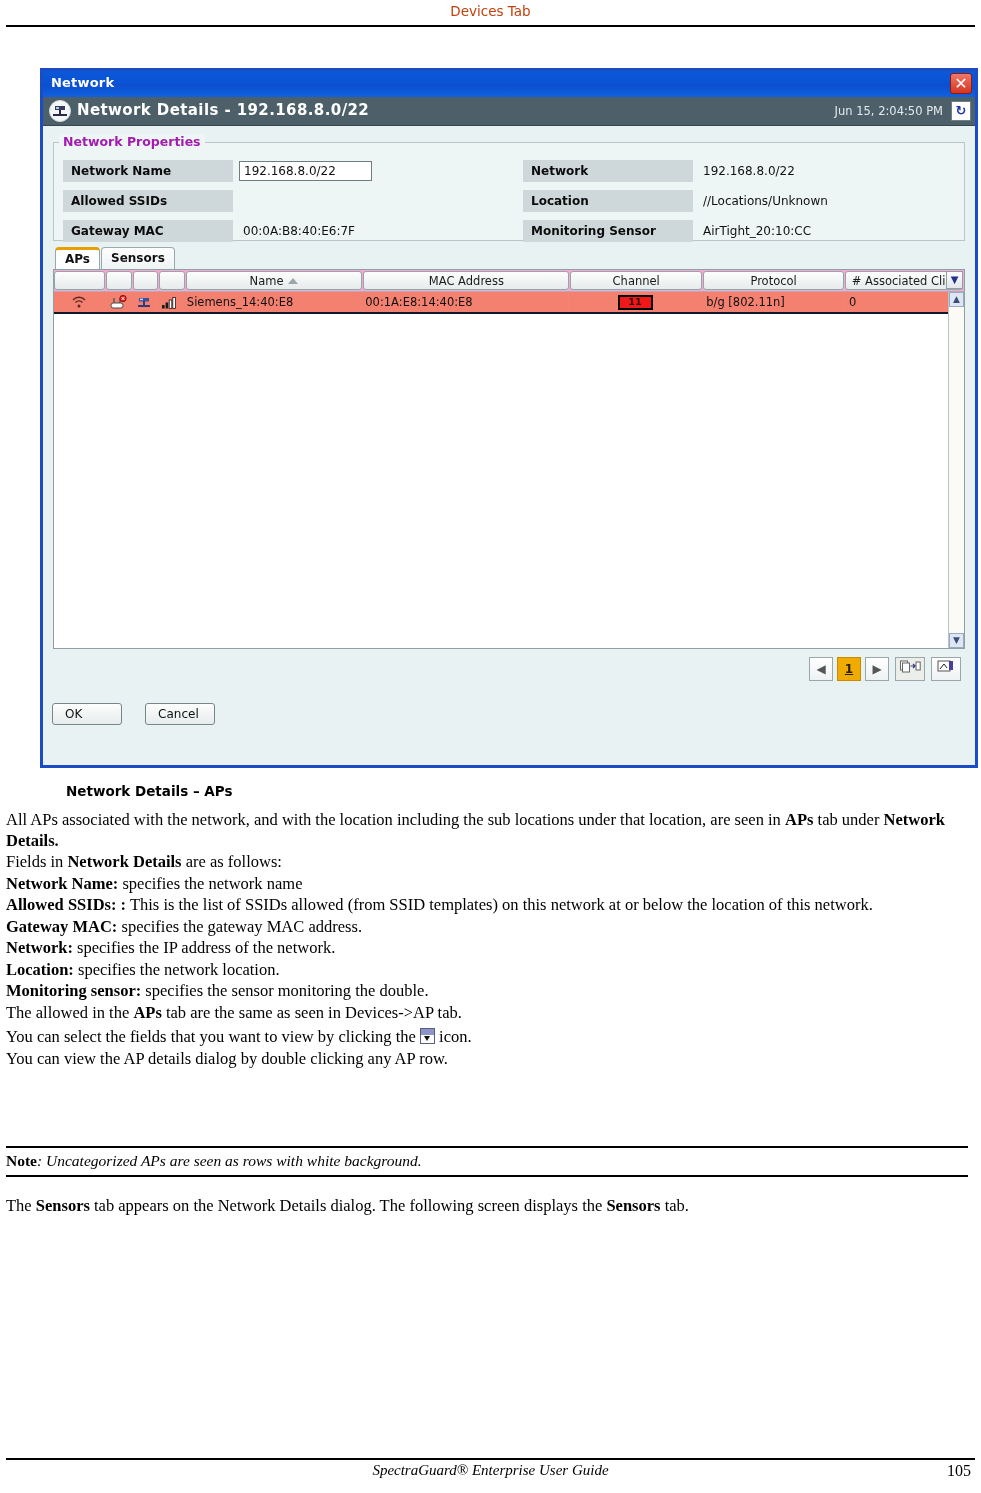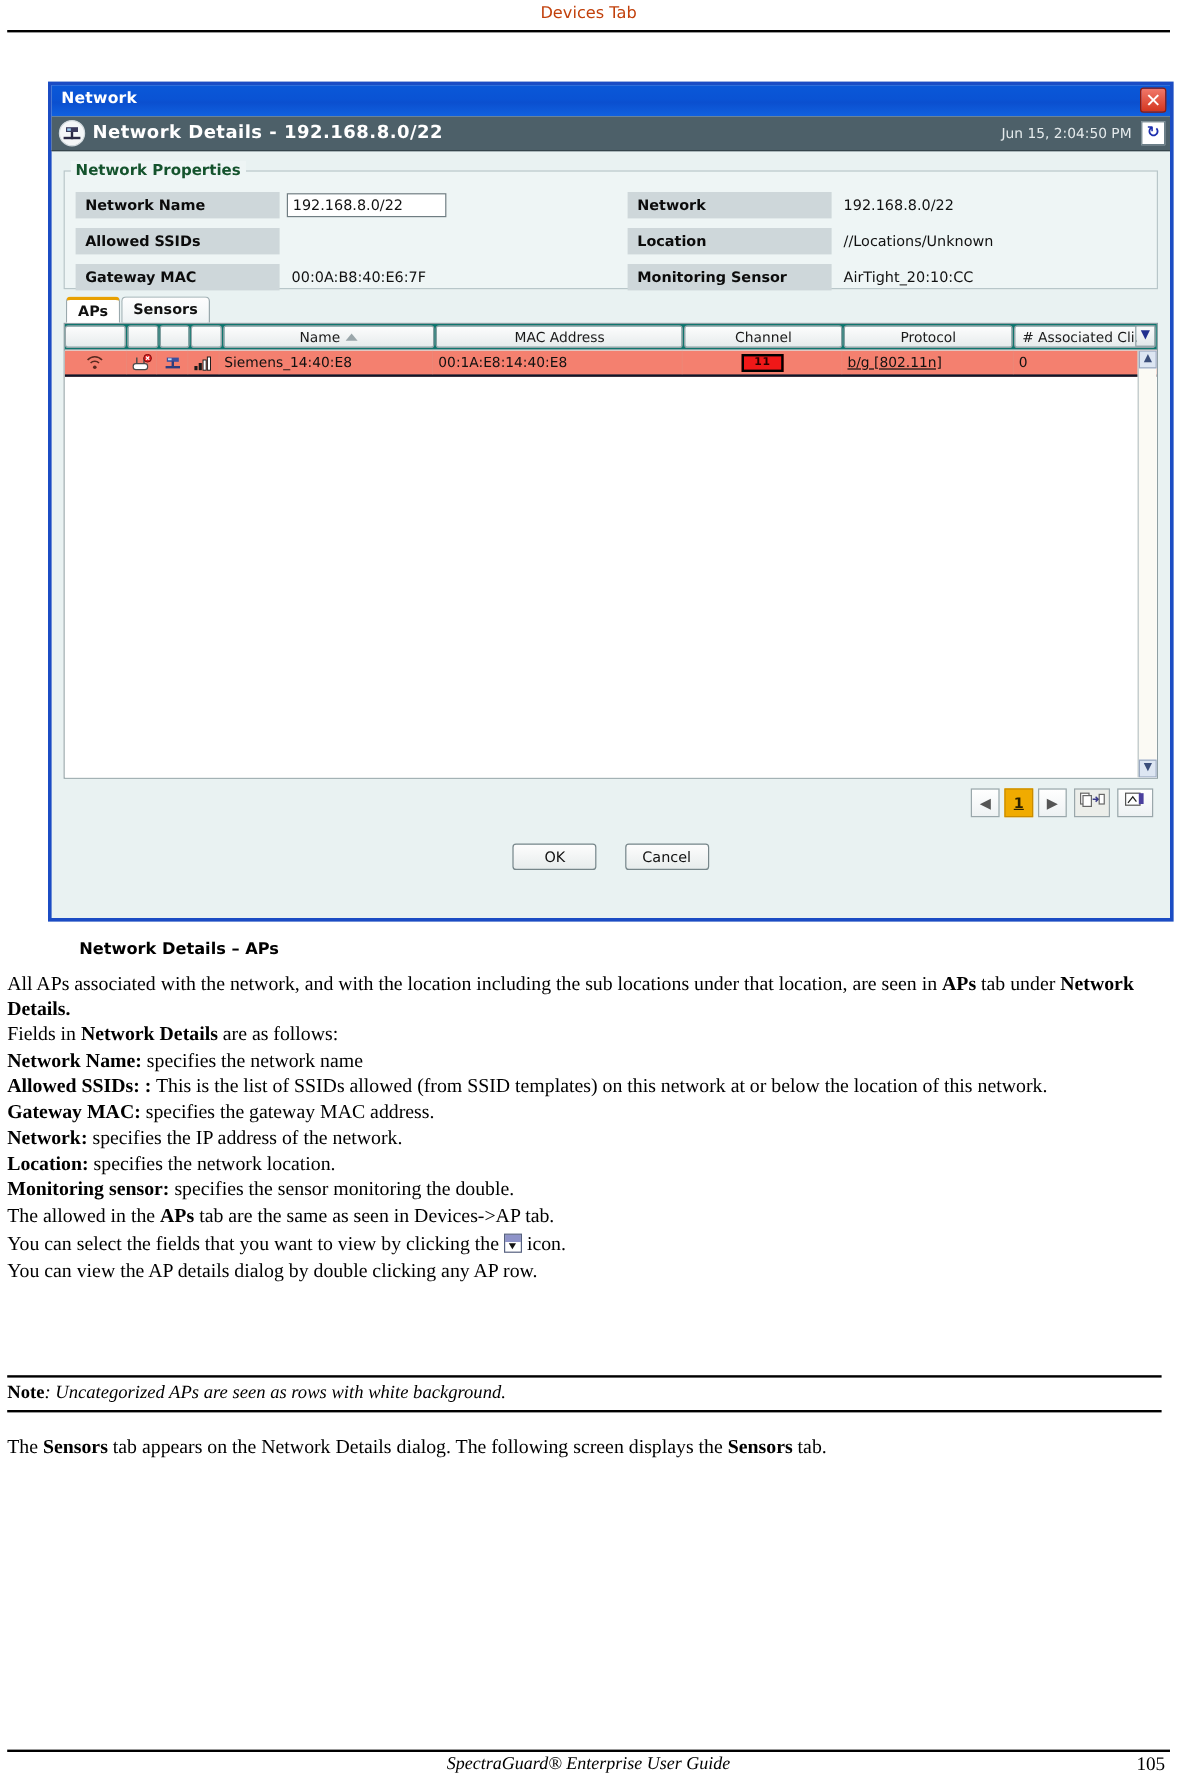--- a/index.html
+++ b/index.html
@@ -162,21 +162,21 @@
     background: #eef5f5;
     box-sizing: border-box;
   }
   .group-legend {
     position: absolute;
     left: 6px; top: 0;
     background: #eef5f5;
     padding: 0 4px;
     font-size: 12.5px;
     font-weight: bold;
-    color: #14532d;
+    color: #a21caf;
     z-index: 2;
   }
   .prop-row {
     position: absolute;
     height: 22px;
     display: flex;
     align-items: center;
   }
   .prop-label {
     width: 170px;
@@ -242,21 +242,21 @@
     position: relative;
     margin: 0 10px;
     height: 380px;
     border: 1px solid #8f9fa3;
     background: #ffffff;
     box-sizing: border-box;
   }
   .grid-head {
     position: relative;
     height: 21px;
-    background: #0f766e;
+    background: #f9a8d4;
     border-bottom: 1px solid #a7b4b7;
     display: flex;
     align-items: stretch;
   }
   .hc {
     border: 1px solid #97a5a9;
     border-radius: 3px;
     background: linear-gradient(to bottom,#fdfdfd,#e6ebec);
     margin: 1px 1px 1px 0;
     font-size: 11.5px;
@@ -371,21 +371,21 @@
     font-weight: bold;
     text-decoration: underline;
     border-color: #c98c00;
   }
   .pg.wide { width: 30px; }
 
   
   .btnrow {
     position: relative;
     height: 54px;
-    text-align: center;
+    text-align: left;
   }
   .btn {
     display: inline-block;
     min-width: 70px;
     height: 22px;
     margin: 14px 9px 0 9px;
     border: 1px solid #77868a;
     border-radius: 3px;
     background: linear-gradient(to bottom,#fdfdfd,#e7ecec);
     font-size: 12px;
@@ -559,21 +559,21 @@
             <rect x="5.6" y="7.5" width="2.6" height="6" fill="#1a1a1a"></rect>
             <rect x="9.2" y="5" width="2.6" height="8.5" fill="#ffffff" stroke="#1a1a1a" stroke-width="0.8"></rect>
             <rect x="12.8" y="2.5" width="2.6" height="11" fill="#ffffff" stroke="#1a1a1a" stroke-width="0.8"></rect>
           </svg>
         </div>
         <div class="cell" style="width:180px;">Siemens_14:40:E8</div>
         <div class="cell" style="width:210px;">00:1A:E8:14:40:E8</div>
         <div class="cell ctr" style="width:134px;">
           <span class="ch-badge">11</span>
         </div>
-        <div class="cell" style="width:144px;text-decoration:underline;">b/g [802.11n]</div>
+        <div class="cell" style="width:144px;">b/g [802.11n]</div>
         <div class="cell" style="width:120px;">0</div>
       </div>
 
       <div class="vscroll">
         <div class="vs-btn vs-up">▲</div>
         <div class="vs-btn vs-dn">▼</div>
       </div>
     </div>
   </div>
 

